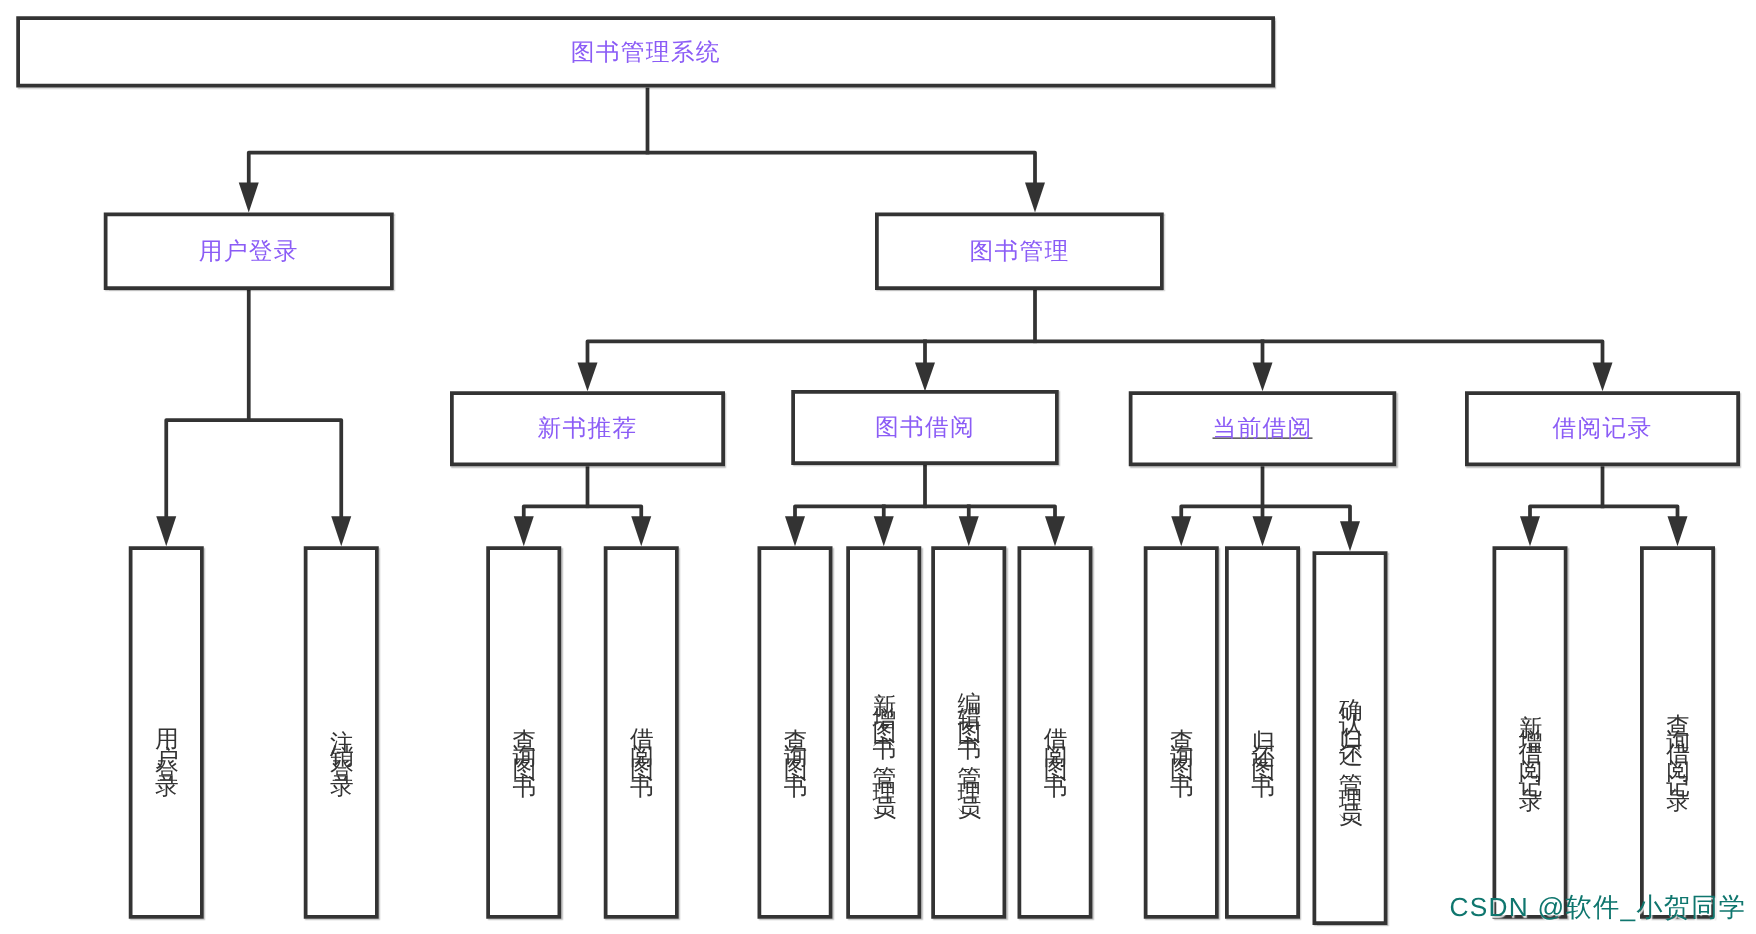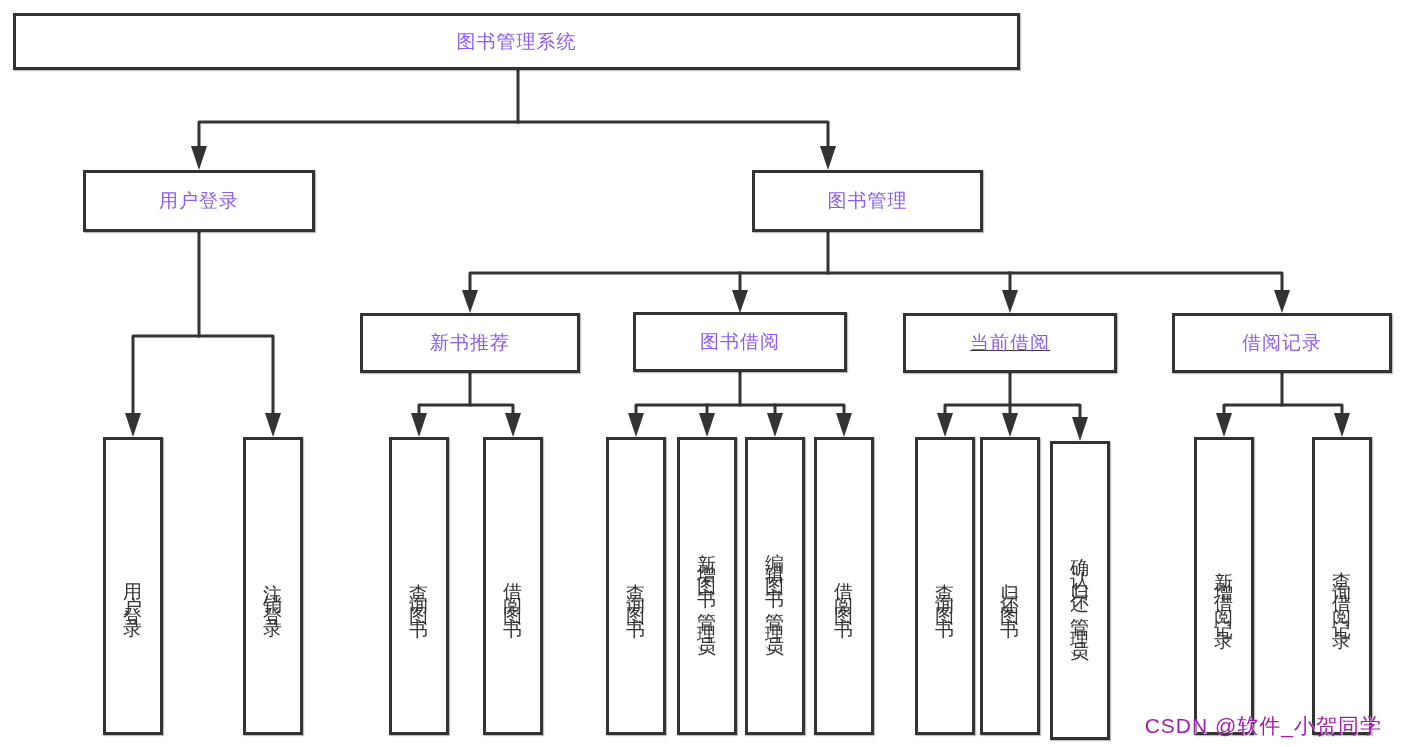--- a/index.html
+++ b/index.html
@@ -40,24 +40,24 @@
     font-size: 19px;
     letter-spacing: 12px;
     line-height: 1;
     color: #333333;
     margin-bottom: -12px; 
     white-space: nowrap;
   }
   .watermark {
     position: absolute;
     top: 712px;
-    right: 23px;
+    right: 8px;
     font-size: 21px;
     letter-spacing: 1px;
-    color: #a21caf;
+    color: #0f766e;
     text-shadow: 1px 1px 1px rgba(255,255,255,0.9);
     white-space: nowrap;
   }
 </style>
 </head>
 <body>
 
 <div class="canvas">
 
   <svg class="wires" viewBox="0 0 1405 747" xmlns="http://www.w3.org/2000/svg">
@@ -128,21 +128,21 @@
     </g>
   </svg>
 
   <div class="box" style="left:13px; top:13px; width:1007px; height:57px;">
     <span class="hlabel">图书管理系统</span>
   </div>
 
   <div class="box" style="left:83px; top:170px; width:232px; height:62px;">
     <span class="hlabel">用户登录</span>
   </div>
-  <div class="box" style="left:752px; top:170px; width:231px; height:62px;">
+  <div class="box" style="left:700px; top:170px; width:231px; height:62px;">
     <span class="hlabel">图书管理</span>
   </div>
 
   <div class="box" style="left:360px; top:313px; width:220px; height:60px;">
     <span class="hlabel">新书推荐</span>
   </div>
   <div class="box" style="left:633px; top:312px; width:214px; height:60px;text-align:center;">
     <span class="hlabel">图书借阅</span>
   </div>
   <div class="box" style="left:903px; top:313px; width:214px; height:60px;text-decoration:underline;">

